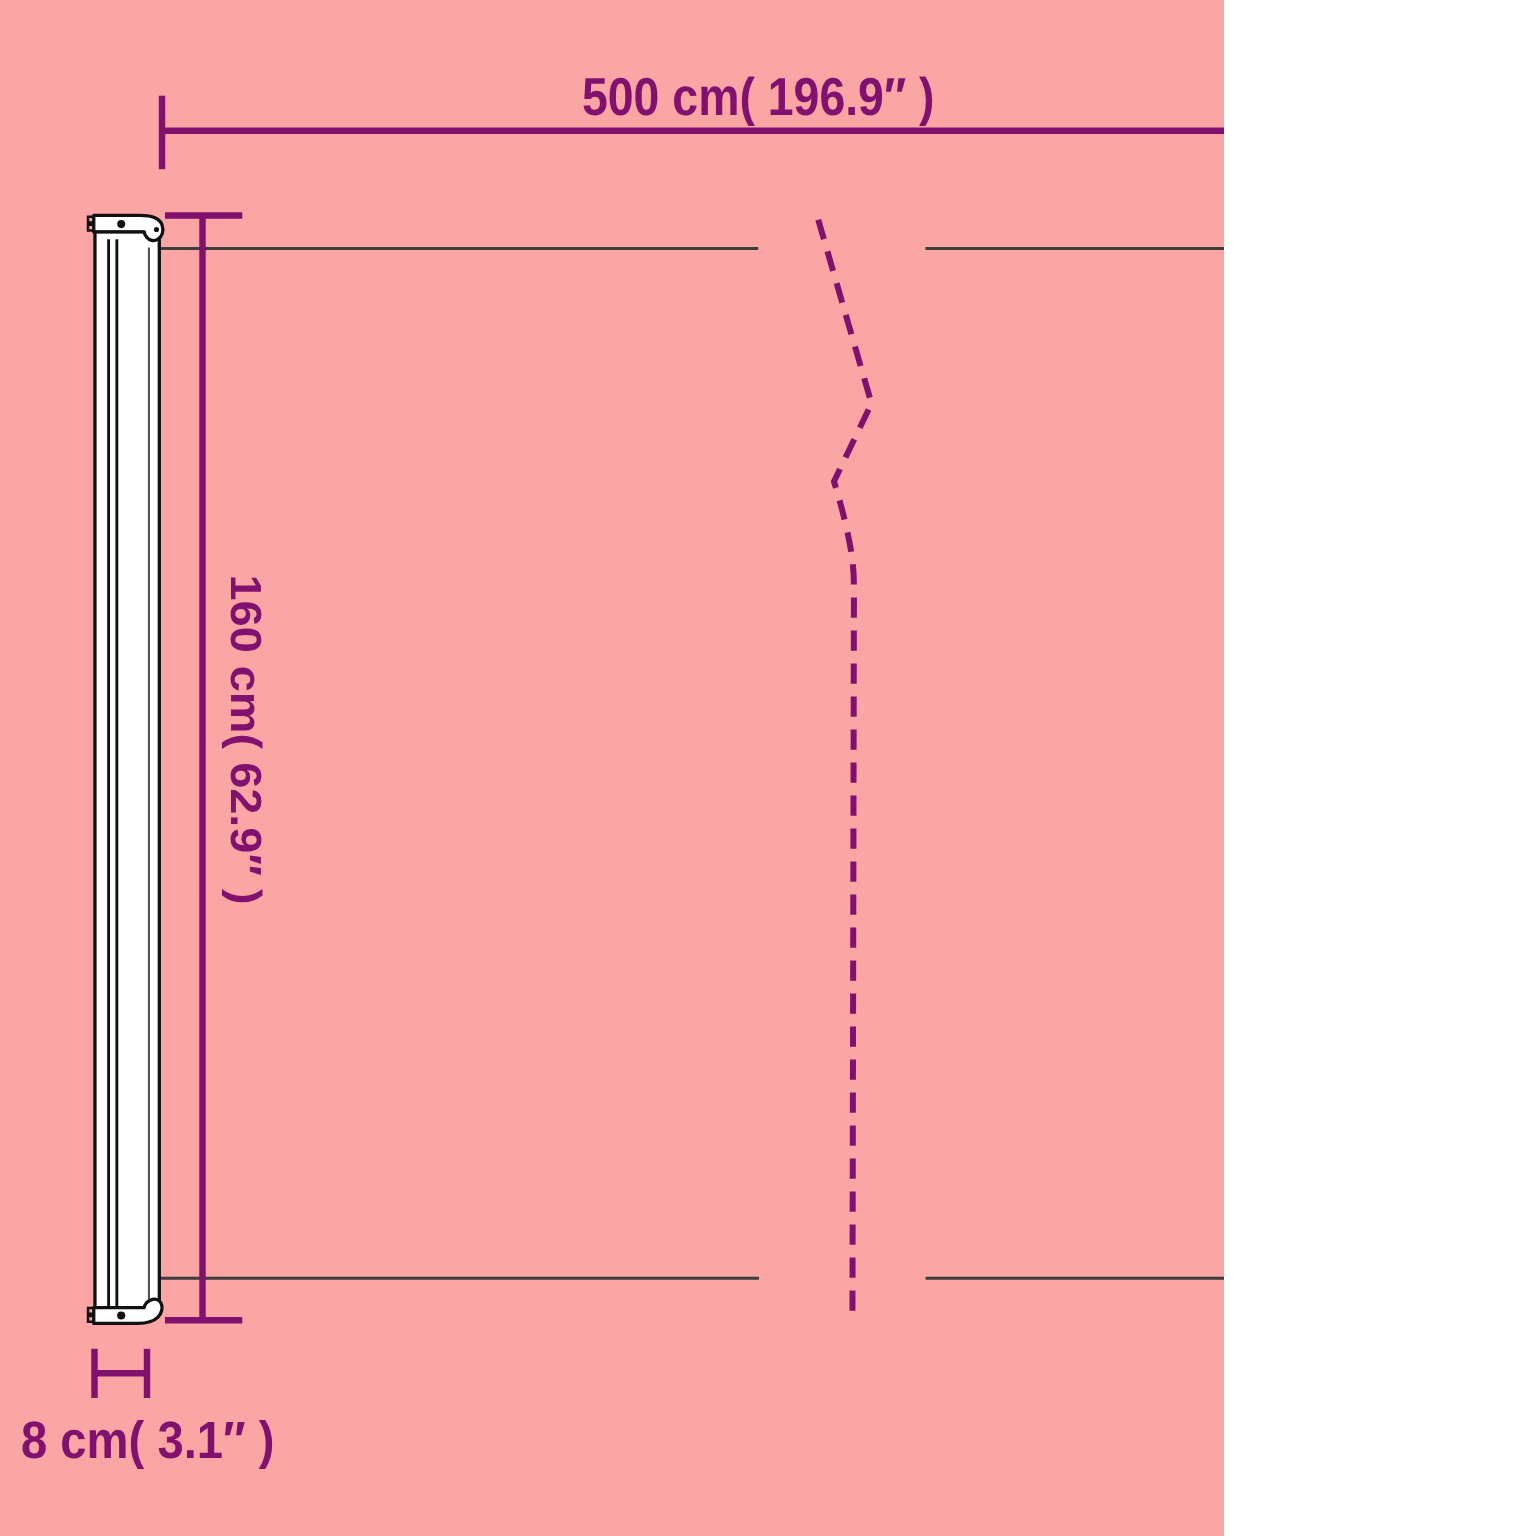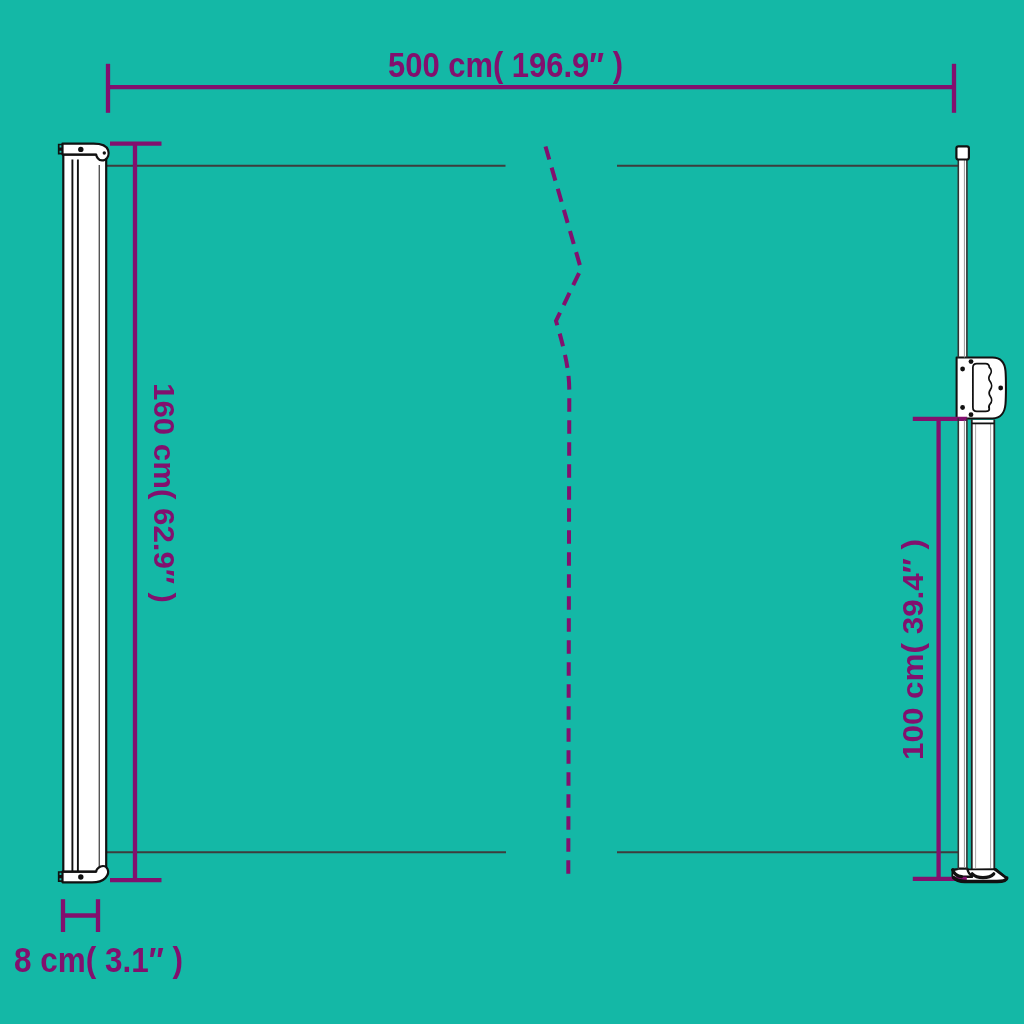--- a/index.html
+++ b/index.html
@@ -1,16 +1,16 @@
 <!DOCTYPE html>
 <html><head>
 <meta charset="utf-8">
 <style>
   html,body{margin:0;padding:0;background:#ffffff;}
-  .page{position:relative;width:1024px;height:1024px;overflow:hidden;background:#14b8a6;}
+  .page{position:relative;width:816px;height:1024px;overflow:hidden;background:#fca5a5;}
   svg{position:absolute;left:0;top:0;}
   text{font-family:"Liberation Sans", sans-serif;font-weight:bold;fill:#82106e;}
 </style>
 </head>
 <body>
 <div class="page">
 <svg width="1024" height="1024" viewBox="0 0 1024 1024">
 
   <line x1="105.5" y1="165.7" x2="505.5" y2="165.7" stroke="#3d3d3d" stroke-width="2"></line>
 

